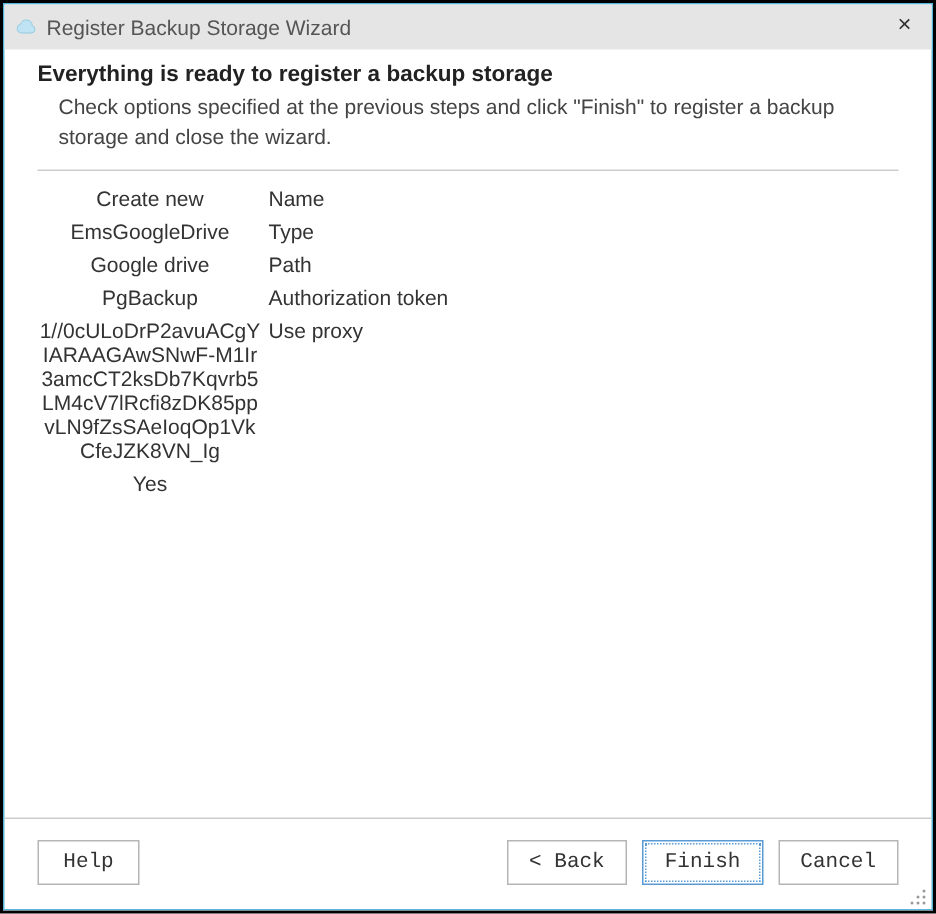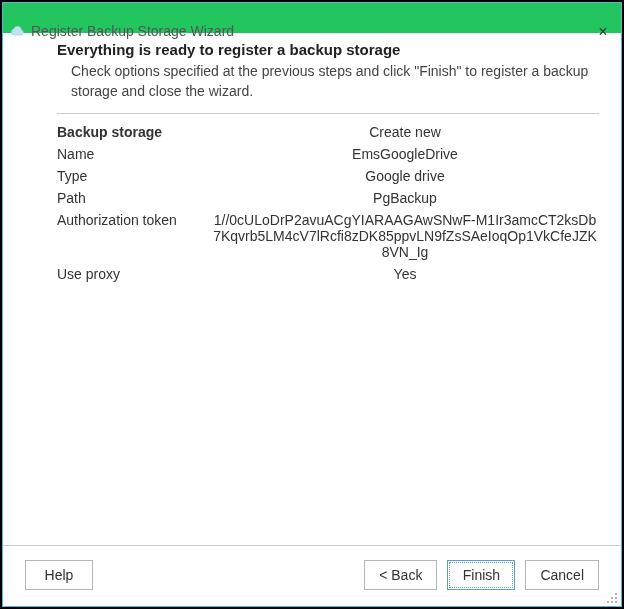--- a/index.html
+++ b/index.html
@@ -18,24 +18,24 @@
   }
   .window {
     width: 100%;
     height: 100%;
     display: flex;
     flex-direction: column;
     border: 1px solid #59b5d8;
   }
   .titlebar {
     display: flex;
-    align-items: flex-start;
-    padding: 20px 8px 4px 6px;
+    align-items: center;
+    padding: 4px 8px 4px 6px;
     height: 30px;
-    background: #22c55e;
+    background: #e5e5e5;
   }
   .titlebar .icon {
     width: 16px;
     height: 16px;
     margin-right: 6px;
     flex-shrink: 0;
   }
   .title-text {
     flex: 1;
     color: #555;
@@ -49,21 +49,20 @@
     font-size: 16px;
     cursor: pointer;
     color: #333;
   }
   .content {
     flex: 1;
     padding: 8px 22px 0 22px;
     display: flex;
     flex-direction: column;
     overflow: hidden;
-    margin-left: 32px;
   }
   .heading {
     font-weight: bold;
     font-size: 15px;
     color: #222;
     margin-bottom: 4px;
   }
   .subheading {
     color: #444;
     font-size: 14px;
@@ -96,21 +95,21 @@
   }
   .btn {
     min-width: 68px;
     height: 30px;
     padding: 0 14px;
     background: #fff;
     border: 1px solid #b5b5b5;
     font-size: 14px;
     color: #333;
     cursor: pointer;
-    font-family: Liberation Sans, sans-serif;
+    font-family: Liberation Mono, monospace;
   }
   .btn.help { margin-right: auto; }
   .btn-row-right { display: flex; gap: 10px; align-items: flex-end; }
   .btn.default {
     outline: 1px dotted #5b9bd5;
     outline-offset: -3px;
     border: 1px solid #5b9bd5;
   }
   .resize-grip {
     position: absolute;
@@ -132,21 +131,20 @@
     </span>
     <span class="title-text">Register Backup Storage Wizard</span>
     <span class="close-btn">×</span>
   </div>
 
   <div class="content">
     <div class="heading">Everything is ready to register a backup storage</div>
     <div class="subheading">Check options specified at the previous steps and click "Finish" to register a backup storage and close the wizard.</div>
     <hr class="hr">
     <div class="summary">
-      <div class="label bold">Backup storage</div>
       <div class="value">Create new</div>
 
       <div class="label">Name</div>
       <div class="value">EmsGoogleDrive</div>
 
       <div class="label">Type</div>
       <div class="value">Google drive</div>
 
       <div class="label">Path</div>
       <div class="value">PgBackup</div>

